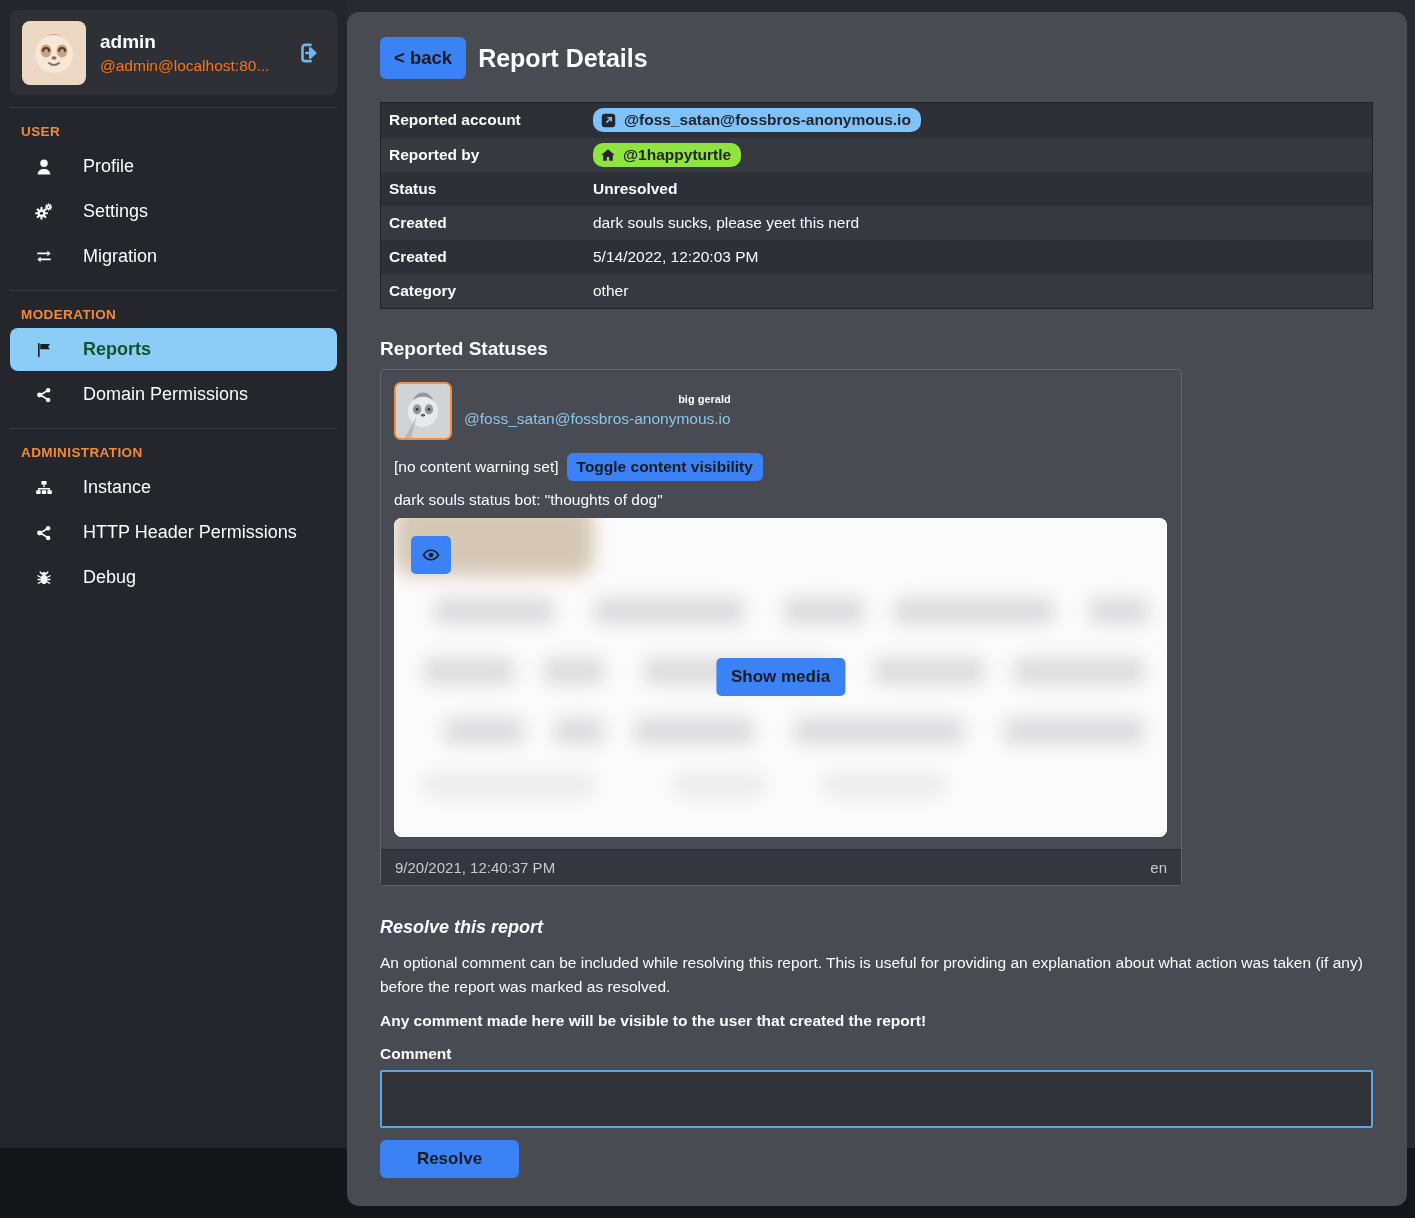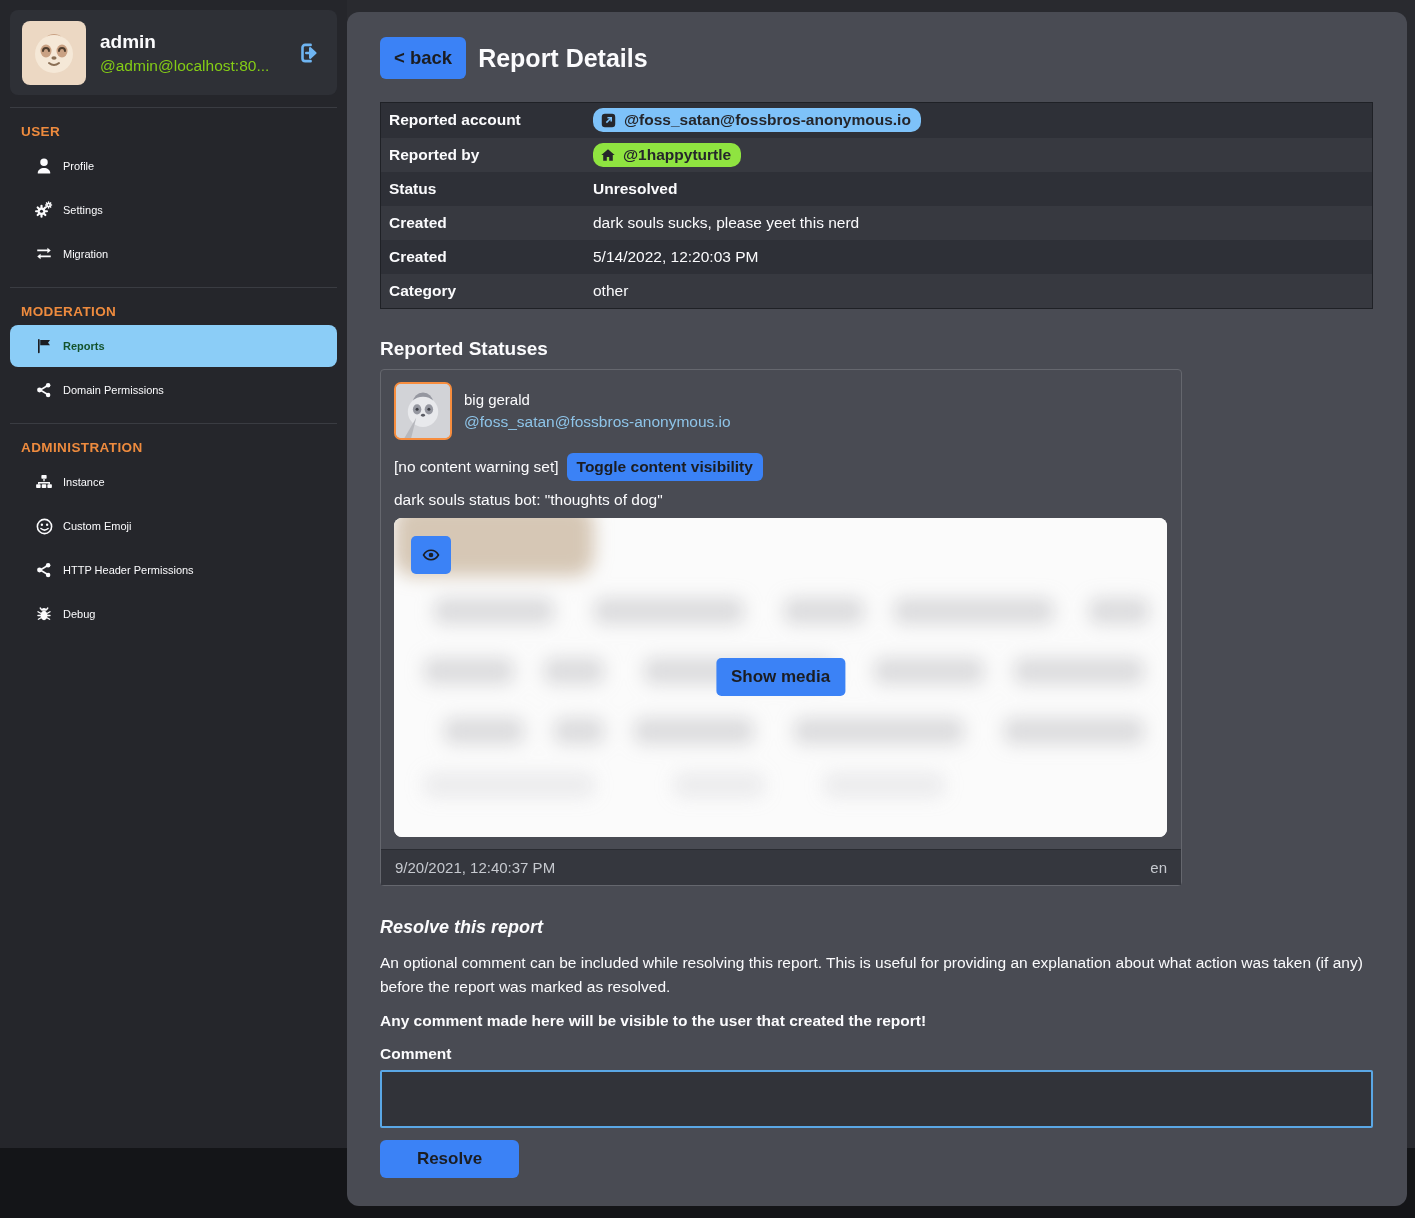--- a/index.html
+++ b/index.html
@@ -16,34 +16,34 @@
   
   .sidebar { width:347px; background:#25262b; flex:0 0 347px; }
   .profile-card {
     margin:10px; background:#2e3036; border-radius:8px;
     padding:10px 12px; display:flex; align-items:center; gap:14px; height:85px;
   }
   .avatar { width:64px; height:64px; border-radius:8px; overflow:hidden; flex:0 0 64px; }
   .avatar svg { display:block; width:100%; height:100%; }
   .profile-meta { flex:1; min-width:0; }
   .profile-name { font-weight:bold; font-size:19px; margin-bottom:4px; }
-  .profile-handle { color:#84cc16; font-size:15.5px; white-space:nowrap; }
+  .profile-handle { color:#f97316; font-size:15.5px; white-space:nowrap; }
   .logout-btn { background:none; border:none; cursor:pointer; padding:2px; }
   .logout-btn svg { display:block; }
 
   .divider { height:1px; background:#3a3c42; margin:12px 10px; }
 
   .section-title {
     color:#ee8b3e; font-weight:bold; font-size:13.5px; letter-spacing:.4px;
     margin:16px 0 6px 21px;
   }
   .nav-item {
-    display:flex; align-items:center; gap:8px;
+    display:flex; align-items:center; gap:28px;
     padding:11px 10px 11px 23px; margin:2px 10px; border-radius:8px;
-    color:#fbfbfd; font-size:11px; cursor:pointer;
+    color:#fbfbfd; font-size:18px; cursor:pointer;
   }
   .nav-item .ic { width:22px; height:20px; display:flex; align-items:center; justify-content:center; flex:0 0 22px; }
   .nav-item.active { background:#8bcdf7; color:#14532d; font-weight:bold; }
   .nav-item.active .ic svg { color:#1b1d22; }
   .ic svg { color:#fbfbfd; }
 
   
   .main { flex:1; background:#292a2f; padding:12px 8px 0 0; }
   .panel {
     background:#494b53; border-radius:12px; height:1194px;
@@ -83,21 +83,21 @@
   .status-card {
     margin-top:9px; border:1px solid #65676e; border-radius:4px;
     padding:12px 13px 0 13px; width:802px;
   }
   .status-head { display:flex; gap:12px; align-items:center; }
   .status-avatar {
     width:58px; height:58px; border:2px solid #f78d3e; border-radius:7px;
     overflow:hidden; flex:0 0 58px; background:#d2d3d7;
   }
   .status-avatar svg { display:block; width:100%; height:100%; }
-  .status-name { font-weight:normal; font-size:15px; margin-bottom:5px; }
+  .status-name { font-weight:bold; font-size:11px; margin-bottom:5px;text-align:right; }
   .status-handle { color:#8ec4e8; font-size:15.5px; text-decoration:none; cursor:pointer; }
   .cw-row { margin-top:13px; display:flex; align-items:center; gap:8px; }
   .toggle-btn { font-size:15.5px; padding:5px 10px; border-radius:6px; }
   .status-content { margin-top:10px; font-size:15.5px; }
 
   .media-wrap {
     margin-top:9px; position:relative; width:773px; height:319px;
     border-radius:8px; overflow:hidden; background:#fafafa;
   }
   .media-wrap > svg { position:absolute; inset:0; }
@@ -251,31 +251,20 @@
             </g>
           <rect x="8.5" y="2.5" width="7" height="5" fill="currentColor" rx="1"></rect>
           <rect x="1.5" y="15" width="6" height="5" fill="currentColor" rx="1"></rect>
           <rect x="9" y="15" width="6" height="5" fill="currentColor" rx="1"></rect>
           <rect x="16.5" y="15" width="6" height="5" fill="currentColor" rx="1"></rect>
         </svg>
       </span>
       <span>Instance</span>
     </div>
 
-    <div class="nav-item">
-      <span class="ic">
-        <svg width="19" height="19" viewBox="0 0 24 24" fill="none" stroke="currentColor">
-          <circle cx="12" cy="12" r="9" stroke-width="2"></circle>
-          <circle cx="8.7" cy="9.8" r="1.5" fill="currentColor" stroke="none"></circle>
-          <circle cx="15.3" cy="9.8" r="1.5" fill="currentColor" stroke="none"></circle>
-          <path d="M7.5 14.5q4.5 4 9 0" stroke-width="2" stroke-linecap="round"></path>
-        </svg>
-      </span>
-      <span>Custom Emoji</span>
-    </div>
 
 
     <div class="nav-item">
       <span class="ic">
         <svg width="18" height="18" viewBox="0 0 24 24">
           <g stroke="currentColor" stroke-width="2">
               <line x1="7" y1="12" x2="17" y2="6"></line>
               <line x1="7" y1="12" x2="17" y2="18"></line>
             </g>
           <circle cx="6" cy="12" r="3.2" fill="currentColor"></circle>

